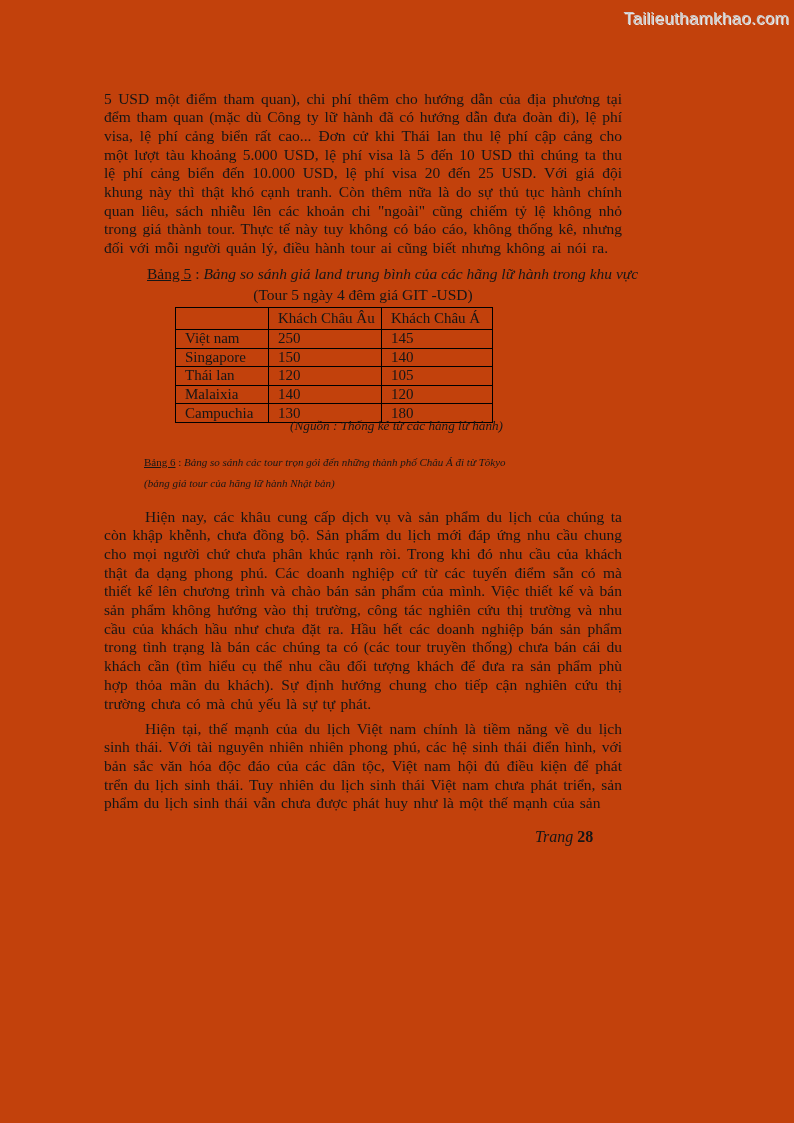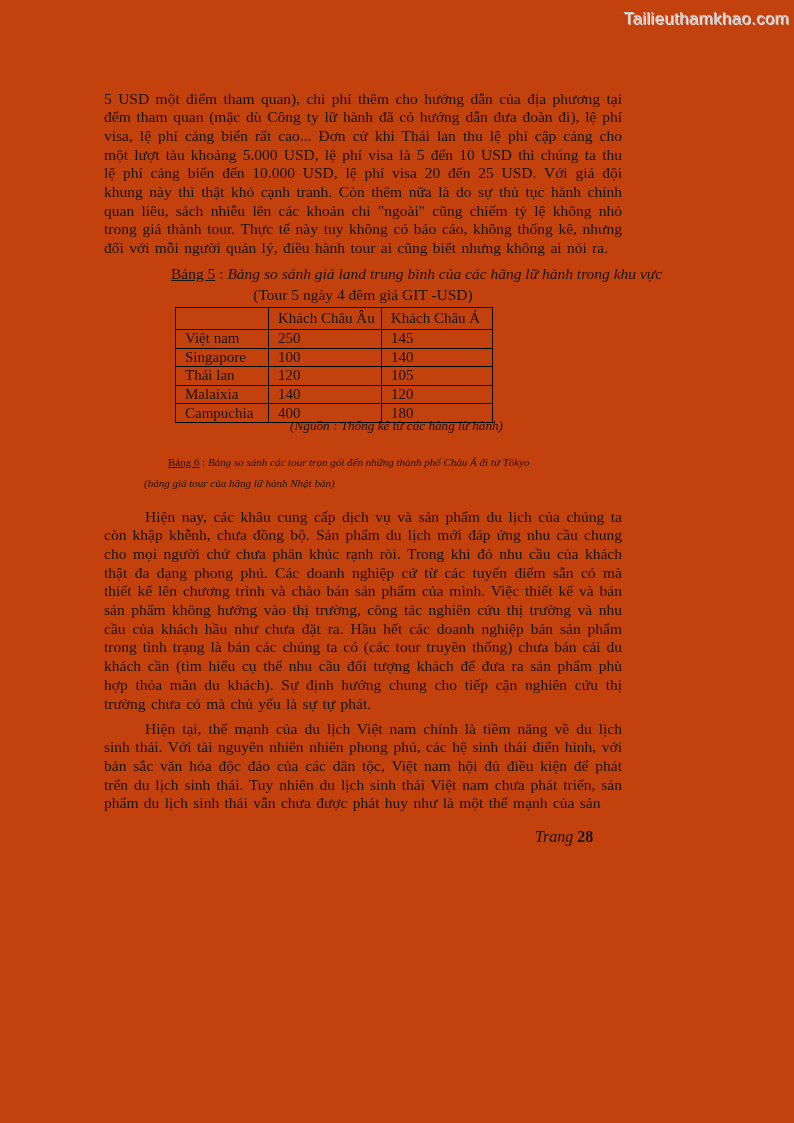--- a/index.html
+++ b/index.html
@@ -39,21 +39,21 @@
     position: absolute;
     left: 104px;
     top: 264px;
     width: 518px;
     font-size: 15.5px;
     line-height: 20.5px;
   }
   .caption5 .cap-line1 { margin-left: 43px; white-space: nowrap; }
   .caption5 .cap-line2 { text-align: center; }
 
-  .cap-label { text-decoration: underline; margin-left: 24px; }
+  .cap-label { text-decoration: underline; }
   .cap-italic { font-style: italic; }
 
   .land-table {
     position: absolute;
     left: 175px;
     top: 307px;
     border-collapse: collapse;
     border: 1px solid #404040;
     table-layout: fixed;
     font-size: 15px;
@@ -123,36 +123,36 @@
         <td class="col-eu">Khách Châu Âu</td>
         <td class="col-asia">Khách Châu Á</td>
       </tr>
       <tr class="data-row">
         <td>Việt nam</td>
         <td>250</td>
         <td>145</td>
       </tr>
       <tr class="data-row">
         <td>Singapore</td>
-        <td>100</td>
+        <td>150</td>
         <td>140</td>
       </tr>
       <tr class="data-row">
         <td>Thái lan</td>
         <td>120</td>
         <td>105</td>
       </tr>
       <tr class="data-row">
         <td>Malaixia</td>
         <td>140</td>
         <td>120</td>
       </tr>
       <tr class="data-row">
         <td>Campuchia</td>
-        <td>400</td>
+        <td>130</td>
         <td>180</td>
       </tr>
     </tbody>
   </table>
 
   <div class="table-source">(Nguồn : Thống kê từ các hãng lữ hành)</div>
 
   <div class="caption6">
     <div class="cap-line1">
       <span class="cap-label">Bảng 6</span><span> : </span><span class="cap-italic">Bảng so sánh các tour trọn gói đến những thành phố Châu Á đi từ Tôkyo</span>

